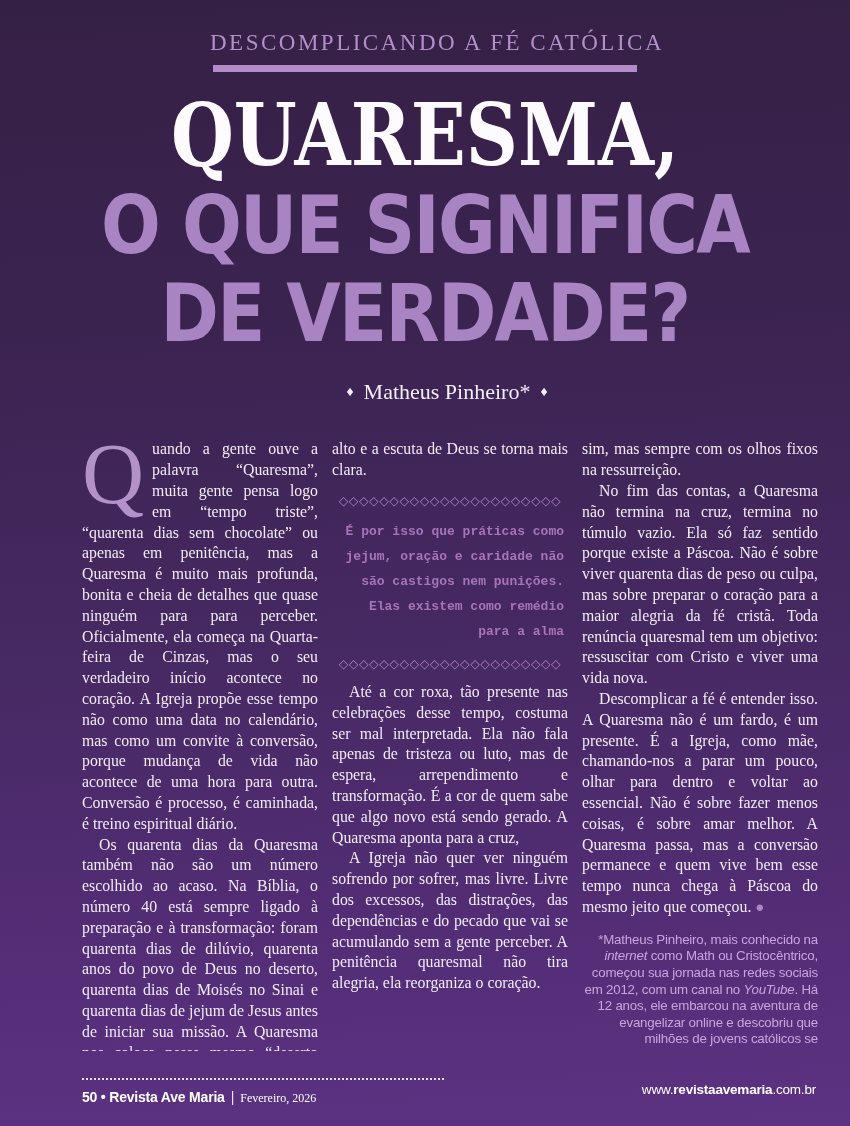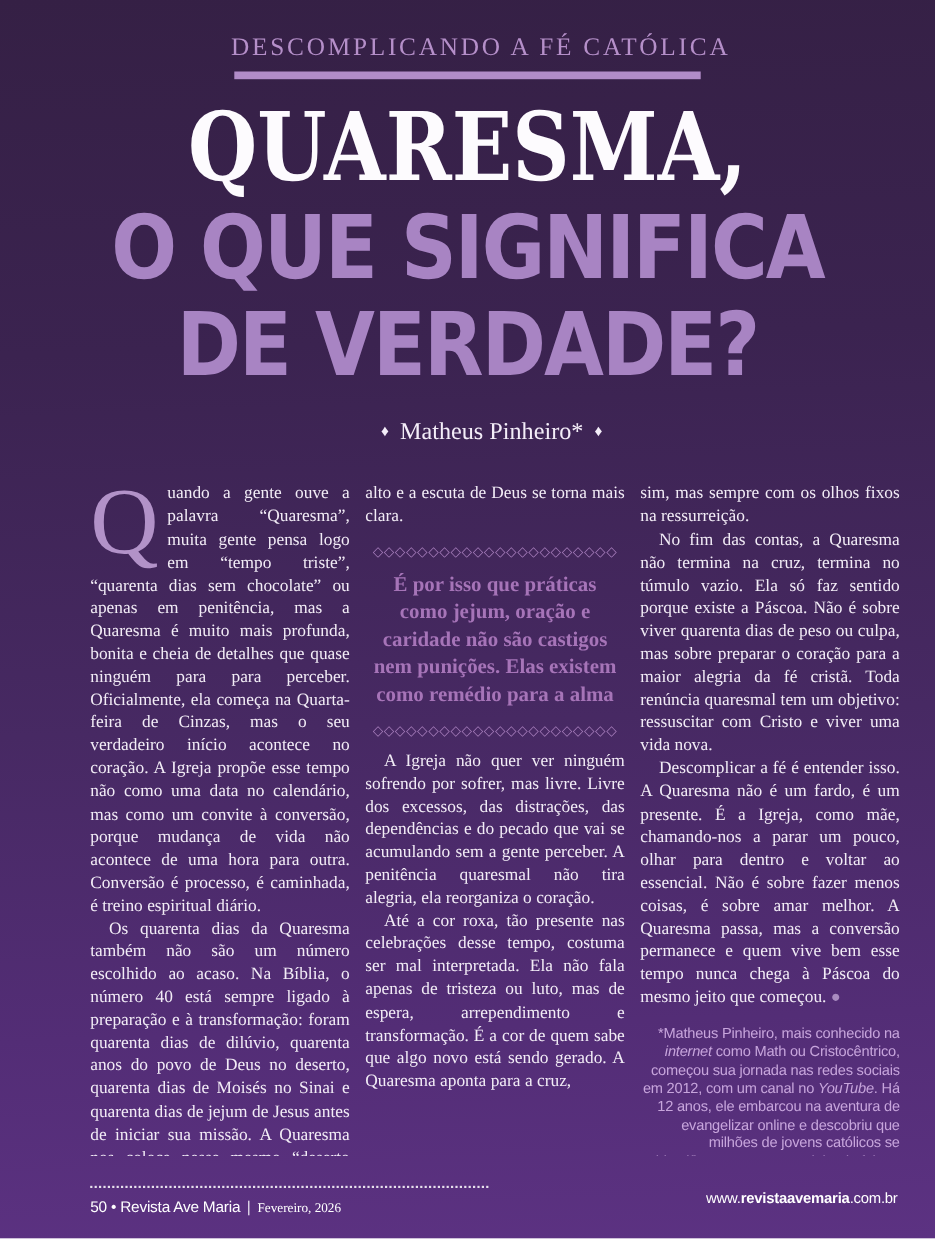--- a/index.html
+++ b/index.html
@@ -89,24 +89,24 @@
     font-size:12.5px;
     line-height:12px;
     letter-spacing:0.5px;
     white-space:nowrap;
     overflow:hidden;
     margin:14px 0 12px 0;
     text-align:center;
   }
   blockquote.pullquote{
     margin:10px 4px 8px 4px;
-    text-align:center;
-    font-family:Liberation Serif, serif;
+    text-align:right;
+    font-family:Liberation Mono, monospace;
     font-weight:bold;
-    font-size:19px;line-height:25px;
+    font-size:13px;line-height:25px;
     color:#a674b8;
     text-indent:0;
   }
   .endmark{color:#a98bc0;font-size:15px;}
   .bio{
     margin-top:14px;
     text-align:right;
     font-family:"Liberation Sans",sans-serif;
     font-size:13.3px;line-height:16.6px;
     letter-spacing:-0.2px;
@@ -118,21 +118,21 @@
   .footer-left{
     position:absolute;left:82px;bottom:20px;
     color:#ffffff;
   }
   .dotted-rule{
     width:362px;
     border-top:2px dotted rgba(255,255,255,0.85);
     margin-bottom:9px;
   }
   .pageinfo{font-family:"Liberation Sans",sans-serif;font-size:14px;}
-  .pageinfo .bold{font-weight:normal;letter-spacing:-0.2px;text-align:center;}
+  .pageinfo .bold{font-weight:bold;letter-spacing:-0.2px;text-align:center;}
   .pageinfo .sep{font-weight:300;padding:0 6px;color:#e9e2f0;}
   .pageinfo .date{font-family:"Liberation Serif",serif;font-size:12px;}
   .footer-right{
     position:absolute;right:34px;bottom:29px;
     font-family:"Liberation Sans",sans-serif;
     font-size:13.5px;color:#ffffff;letter-spacing:-0.2px;
   }
   .footer-right .bold{font-weight:bold;}
 </style>
 </head>
@@ -160,22 +160,22 @@
     <section class="col">
       <p><span class="dropcap">Q</span><span>uando a gente ouve a palavra “Quaresma”, muita gente pensa logo em “tempo triste”, “quarenta dias sem chocolate” ou apenas em penitência, mas a Quaresma é muito mais profunda, bonita e cheia de detalhes que quase ninguém para para perceber. Oficialmente, ela começa na Quarta-feira de Cinzas, mas o seu verdadeiro início acontece no coração. A Igreja propõe esse tempo não como uma data no calendário, mas como um convite à conversão, porque mudança de vida não acontece de uma hora para outra. Conversão é processo, é caminhada, é treino espiritual diário.</span></p>
       <p class="indent">Os quarenta dias da Quaresma também não são um número escolhido ao acaso. Na Bíblia, o número 40 está sempre ligado à preparação e à transformação: foram quarenta dias de dilúvio, quarenta anos do povo de Deus no deserto, quarenta dias de Moisés no Sinai e quarenta dias de jejum de Jesus antes de iniciar sua missão. A Quaresma nos coloca nesse mesmo “deserto espiritual”, um tempo em que o silêncio fala mais</p>
     </section>
 
     <section class="col">
       <p>alto e a escuta de Deus se torna mais clara.</p>
       <div class="divider">◇◇◇◇◇◇◇◇◇◇◇◇◇◇◇◇◇◇◇◇◇◇</div>
       <blockquote class="pullquote">É por isso que práticas como jejum, oração e caridade não são castigos nem punições. Elas existem como remédio para a alma</blockquote>
       <div class="divider">◇◇◇◇◇◇◇◇◇◇◇◇◇◇◇◇◇◇◇◇◇◇</div>
+      <p class="indent">Até a cor roxa, tão presente nas celebrações desse tempo, costuma ser mal interpretada. Ela não fala apenas de tristeza ou luto, mas de espera, arrependimento e transformação. É a cor de quem sabe que algo novo está sendo gerado. A Quaresma aponta para a cruz,</p>
       <p class="indent">A Igreja não quer ver ninguém sofrendo por sofrer, mas livre. Livre dos excessos, das distrações, das dependências e do pecado que vai se acumulando sem a gente perceber. A penitência quaresmal não tira alegria, ela reorganiza o coração.</p>
-      <p class="indent">Até a cor roxa, tão presente nas celebrações desse tempo, costuma ser mal interpretada. Ela não fala apenas de tristeza ou luto, mas de espera, arrependimento e transformação. É a cor de quem sabe que algo novo está sendo gerado. A Quaresma aponta para a cruz,</p>
     </section>
 
     <section class="col">
       <p>sim, mas sempre com os olhos fixos na ressurreição.</p>
       <p class="indent">No fim das contas, a Quaresma não termina na cruz, termina no túmulo vazio. Ela só faz sentido porque existe a Páscoa. Não é sobre viver quarenta dias de peso ou culpa, mas sobre preparar o coração para a maior alegria da fé cristã. Toda renúncia quaresmal tem um objetivo: ressuscitar com Cristo e viver uma vida nova.</p>
       <p class="indent"><span>Descomplicar a fé é entender isso. A Quaresma não é um fardo, é um presente. É a Igreja, como mãe, chamando-nos a parar um pouco, olhar para dentro e voltar ao essencial. Não é sobre fazer menos coisas, é sobre amar melhor. A Quaresma passa, mas a conversão permanece e quem vive bem esse tempo nunca chega à Páscoa do mesmo jeito que começou.</span> <span class="endmark">●</span></p>
       <aside class="bio">
         <strong>*Matheus Pinheiro,</strong><span> mais conhecido na </span><em>internet</em><span> como Math ou Cristocêntrico, começou sua jornada nas redes sociais em 2012, com um canal no </span><em>YouTube</em><span>. Há 12 anos, ele embarcou na aventura de evangelizar online e descobriu que milhões de jovens católicos se identificavam com o seu jeito de falar e com a maneira como vive a sua fé e religião.</span>
       </aside>
     </section>

